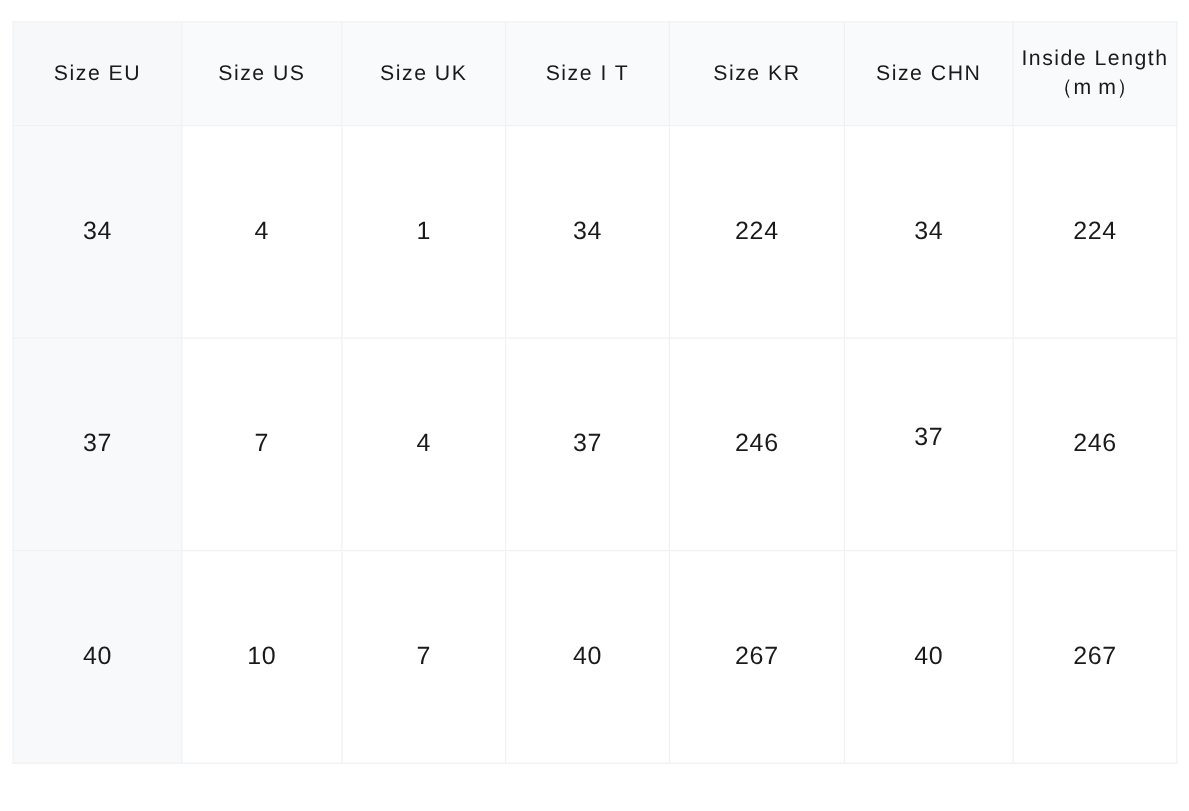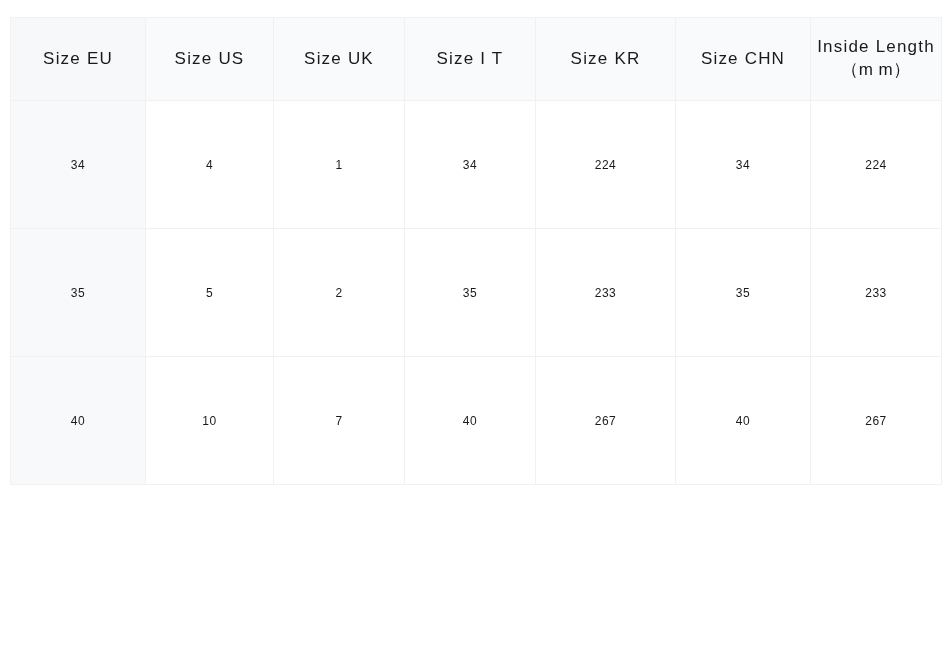--- a/index.html
+++ b/index.html
@@ -17,21 +17,21 @@
     width: 951px;
     height: 649px;
     background: #ffffff;
   }
 
   .size-table {
     position: absolute;
     left: 10px;
     top: 17px;
     width: 931px;
-    height: 468px;
+    height: 594px;
     border-collapse: collapse;
     table-layout: fixed;
   }
 
   .size-table col.c-eu   { width: 135px; }
   .size-table col.c-us   { width: 128px; }
   .size-table col.c-uk   { width: 131px; }
   .size-table col.c-it   { width: 131px; }
   .size-table col.c-kr   { width: 140px; }
   .size-table col.c-chn  { width: 135px; }
@@ -62,21 +62,21 @@
   }
 
   .hdr-line2 {
     display: block;
     letter-spacing: 0.5px;
   }
 
   
   .size-table tbody td {
     height: 75.4px;
-    font-size: 12px;
+    font-size: 20px;
     letter-spacing: 0.5px;
   }
 
   .size-table tbody td.col-first {
     background: #f8f9fa;
   }
 
   
   .size-table tbody tr[data-row-index="3"] td.col-chn span {
     position: relative;
@@ -130,28 +130,28 @@
     <tbody>
       <tr data-row-index="0">
         <td class="col-first col-eu"><span>34</span></td>
         <td class="col-us"><span>4</span></td>
         <td class="col-uk"><span>1</span></td>
         <td class="col-it"><span>34</span></td>
         <td class="col-kr"><span>224</span></td>
         <td class="col-chn"><span>34</span></td>
         <td class="col-len"><span>224</span></td>
       </tr>
-      <tr data-row-index="1">
-        <td class="col-first col-eu"><span>35</span></td>
-        <td class="col-us"><span>5</span></td>
-        <td class="col-uk"><span>2</span></td>
-        <td class="col-it"><span>35</span></td>
-        <td class="col-kr"><span>233</span></td>
-        <td class="col-chn"><span>35</span></td>
-        <td class="col-len"><span>233</span></td>
+      <tr data-row-index="3">
+        <td class="col-first col-eu"><span>37</span></td>
+        <td class="col-us"><span>7</span></td>
+        <td class="col-uk"><span>4</span></td>
+        <td class="col-it"><span>37</span></td>
+        <td class="col-kr"><span>246</span></td>
+        <td class="col-chn"><span>37</span></td>
+        <td class="col-len"><span>246</span></td>
       </tr>
       <tr data-row-index="6">
         <td class="col-first col-eu"><span>40</span></td>
         <td class="col-us"><span>10</span></td>
         <td class="col-uk"><span>7</span></td>
         <td class="col-it"><span>40</span></td>
         <td class="col-kr"><span>267</span></td>
         <td class="col-chn"><span>40</span></td>
         <td class="col-len"><span>267</span></td>
       </tr>

